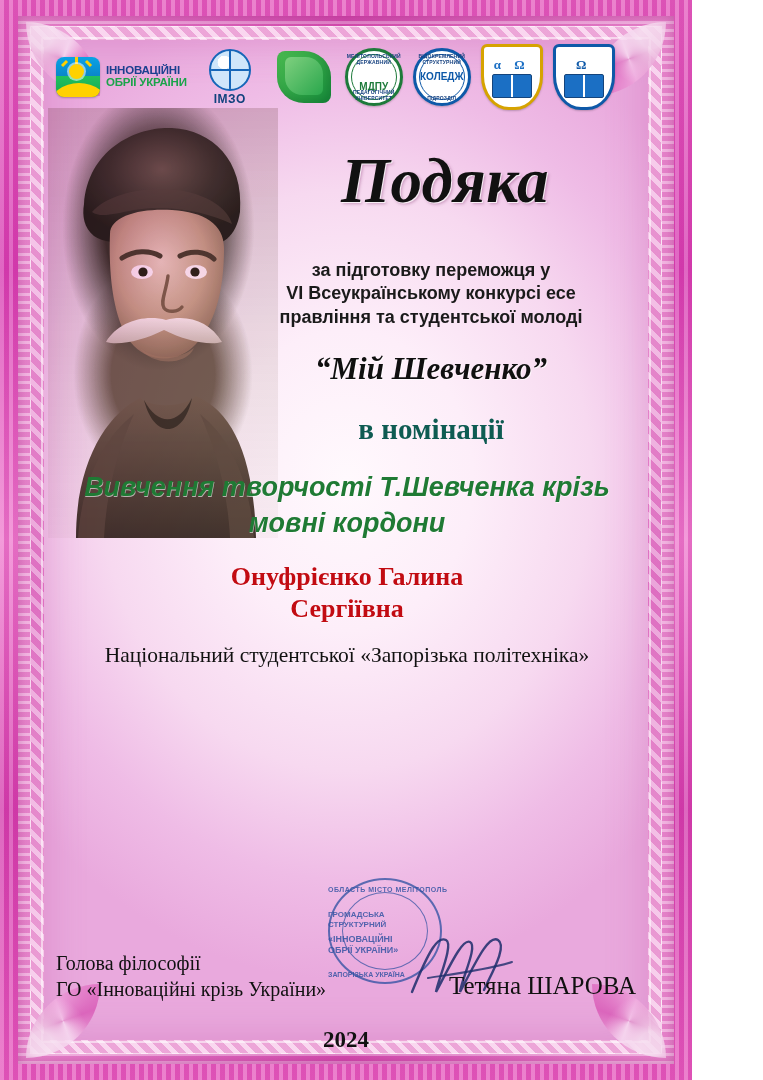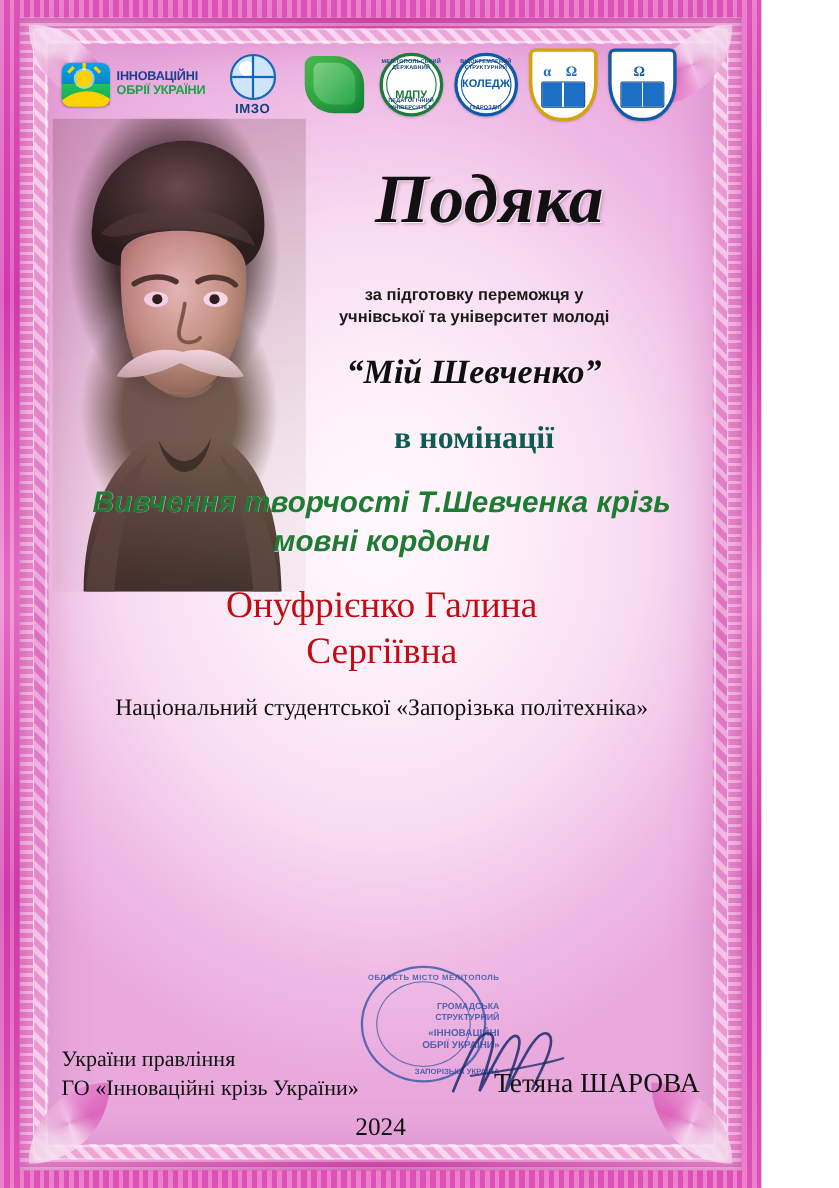--- a/index.html
+++ b/index.html
@@ -319,21 +319,21 @@
     line-height: 1;
     color: #111111;
     margin: 0 0 0 196px;
     text-shadow: 1px 1px 0 rgba(255,255,255,0.8), 2px 2px 3px rgba(120,40,100,0.35);
     letter-spacing: 0.5px;
   }
   .subtitle {
     margin: 46px 0 0 168px;
     font-family: "Liberation Sans", sans-serif;
     font-weight: 700;
-    font-size: 15px;
+    font-size: 18px;
     line-height: 1.30;
     color: #1a1a1a;
   }
   .quote-line {
     margin: 22px 0 0 168px;
     font-family: "Liberation Serif", serif;
     font-weight: 700;
     font-style: italic;
     font-size: 31px;
     color: #101010;
@@ -352,22 +352,22 @@
     font-weight: 700;
     font-style: italic;
     font-size: 27px;
     line-height: 1.32;
     color: #1f7a34;
     text-shadow: 0.5px 0.5px 0 rgba(255,255,255,0.6);
   }
   .recipient {
     margin: 20px 0 0 0;
     font-family: "Liberation Serif", serif;
-    font-weight: 400;
-    font-size: 34px;
+    font-weight: 700;
+    font-size: 26px;
     line-height: 1.22;
     color: #c20b12;
     text-shadow: 0.5px 0.5px 0 rgba(255,255,255,0.55);
   }
   .position {
     margin: 20px 0 0 0;
     font-family: "Liberation Serif", serif;
     font-size: 21.5px;
     line-height: 1.30;
     color: #111111;
@@ -399,24 +399,24 @@
   .signer-name {
     font-family: "Liberation Serif", serif;
     font-size: 25px;
     color: #111111;
     white-space: nowrap;
     padding-bottom: 2px;
   }
   .year {
     position: absolute;
     left: 0; right: 0;
-    bottom: 42px;
+    bottom: 27px;
     text-align: center;
     font-family: "Liberation Serif", serif;
-    font-weight: 400;
+    font-weight: 700;
     font-size: 23px;
     color: #111111;
   }
 
   
   .stamp {
     position: absolute;
     left: 316px;
     bottom: 86px;
     width: 138px;
@@ -431,21 +431,21 @@
   }
   .stamp .ring-i {
     position: absolute; inset: 20px 26px 24px 26px;
     border: 1.5px solid #2b4fa0;
     border-radius: 50%;
     opacity: 0.7;
   }
   .stamp .s-text {
     position: absolute;
     left: 12px; right: 0;
-    text-align: right;
+    text-align: left;
     color: #2b4fa0;
     font-family: "Liberation Sans", sans-serif;
     font-weight: 700;
     opacity: 0.8;
   }
   .stamp .s-top { top: 14px; font-size: 7px; letter-spacing: 0.5px; }
   .stamp .s-l1 { top: 38px; font-size: 8px; }
   .stamp .s-l2 { top: 48px; font-size: 8px; }
   .stamp .s-l3 { top: 62px; font-size: 9px; }
   .stamp .s-l4 { top: 73px; font-size: 9px; }
@@ -587,21 +587,22 @@
       <path d="M206 430 C202 372 182 330 152 306 C168 340 180 386 182 430 Z" fill="#5b4a3c" opacity="0.7"></path>
     </svg>
   </div>
 
   <div class="content">
 
     <h1 class="title">Подяка</h1>
 
     <div class="subtitle">
       <div>за підготовку переможця у</div>
-      <div>учнівської та університет молоді</div>
+      <div>VI Всеукраїнському конкурсі есе</div>
+      <div>правління та студентської молоді</div>
     </div>
 
     <div class="quote-line">“Мій Шевченко”</div>
 
     <div class="nomination-label">в номінації</div>
 
     <div class="nomination-value">
       <div>Вивчення творчості Т.Шевченка крізь</div>
       <div>мовні кордони</div>
     </div>
@@ -628,21 +629,21 @@
 
   <div class="handwriting">
     <svg viewBox="0 0 120 86" aria-hidden="true">
       <path d="M8 70 C26 26 34 14 42 18 C50 22 34 58 32 70 C44 48 58 16 66 20 C74 24 58 56 56 70 C70 44 84 12 94 18 C104 24 86 54 80 68" fill="none" stroke="#1c2d6b" stroke-width="2.4" stroke-linecap="round" opacity="0.85"></path>
       <path d="M24 56 C50 52 82 48 108 40" fill="none" stroke="#1c2d6b" stroke-width="2" stroke-linecap="round" opacity="0.8"></path>
     </svg>
   </div>
 
   <div class="signature-block">
     <div class="signer-role">
-      <div>України правління</div>
+      <div>Голова філософії</div>
       <div>ГО «Інноваційні крізь України»</div>
     </div>
     <div class="signer-name">Тетяна ШАРОВА</div>
   </div>
 
   <div class="year">2024</div>
 
 </div>
 
 </body></html>

